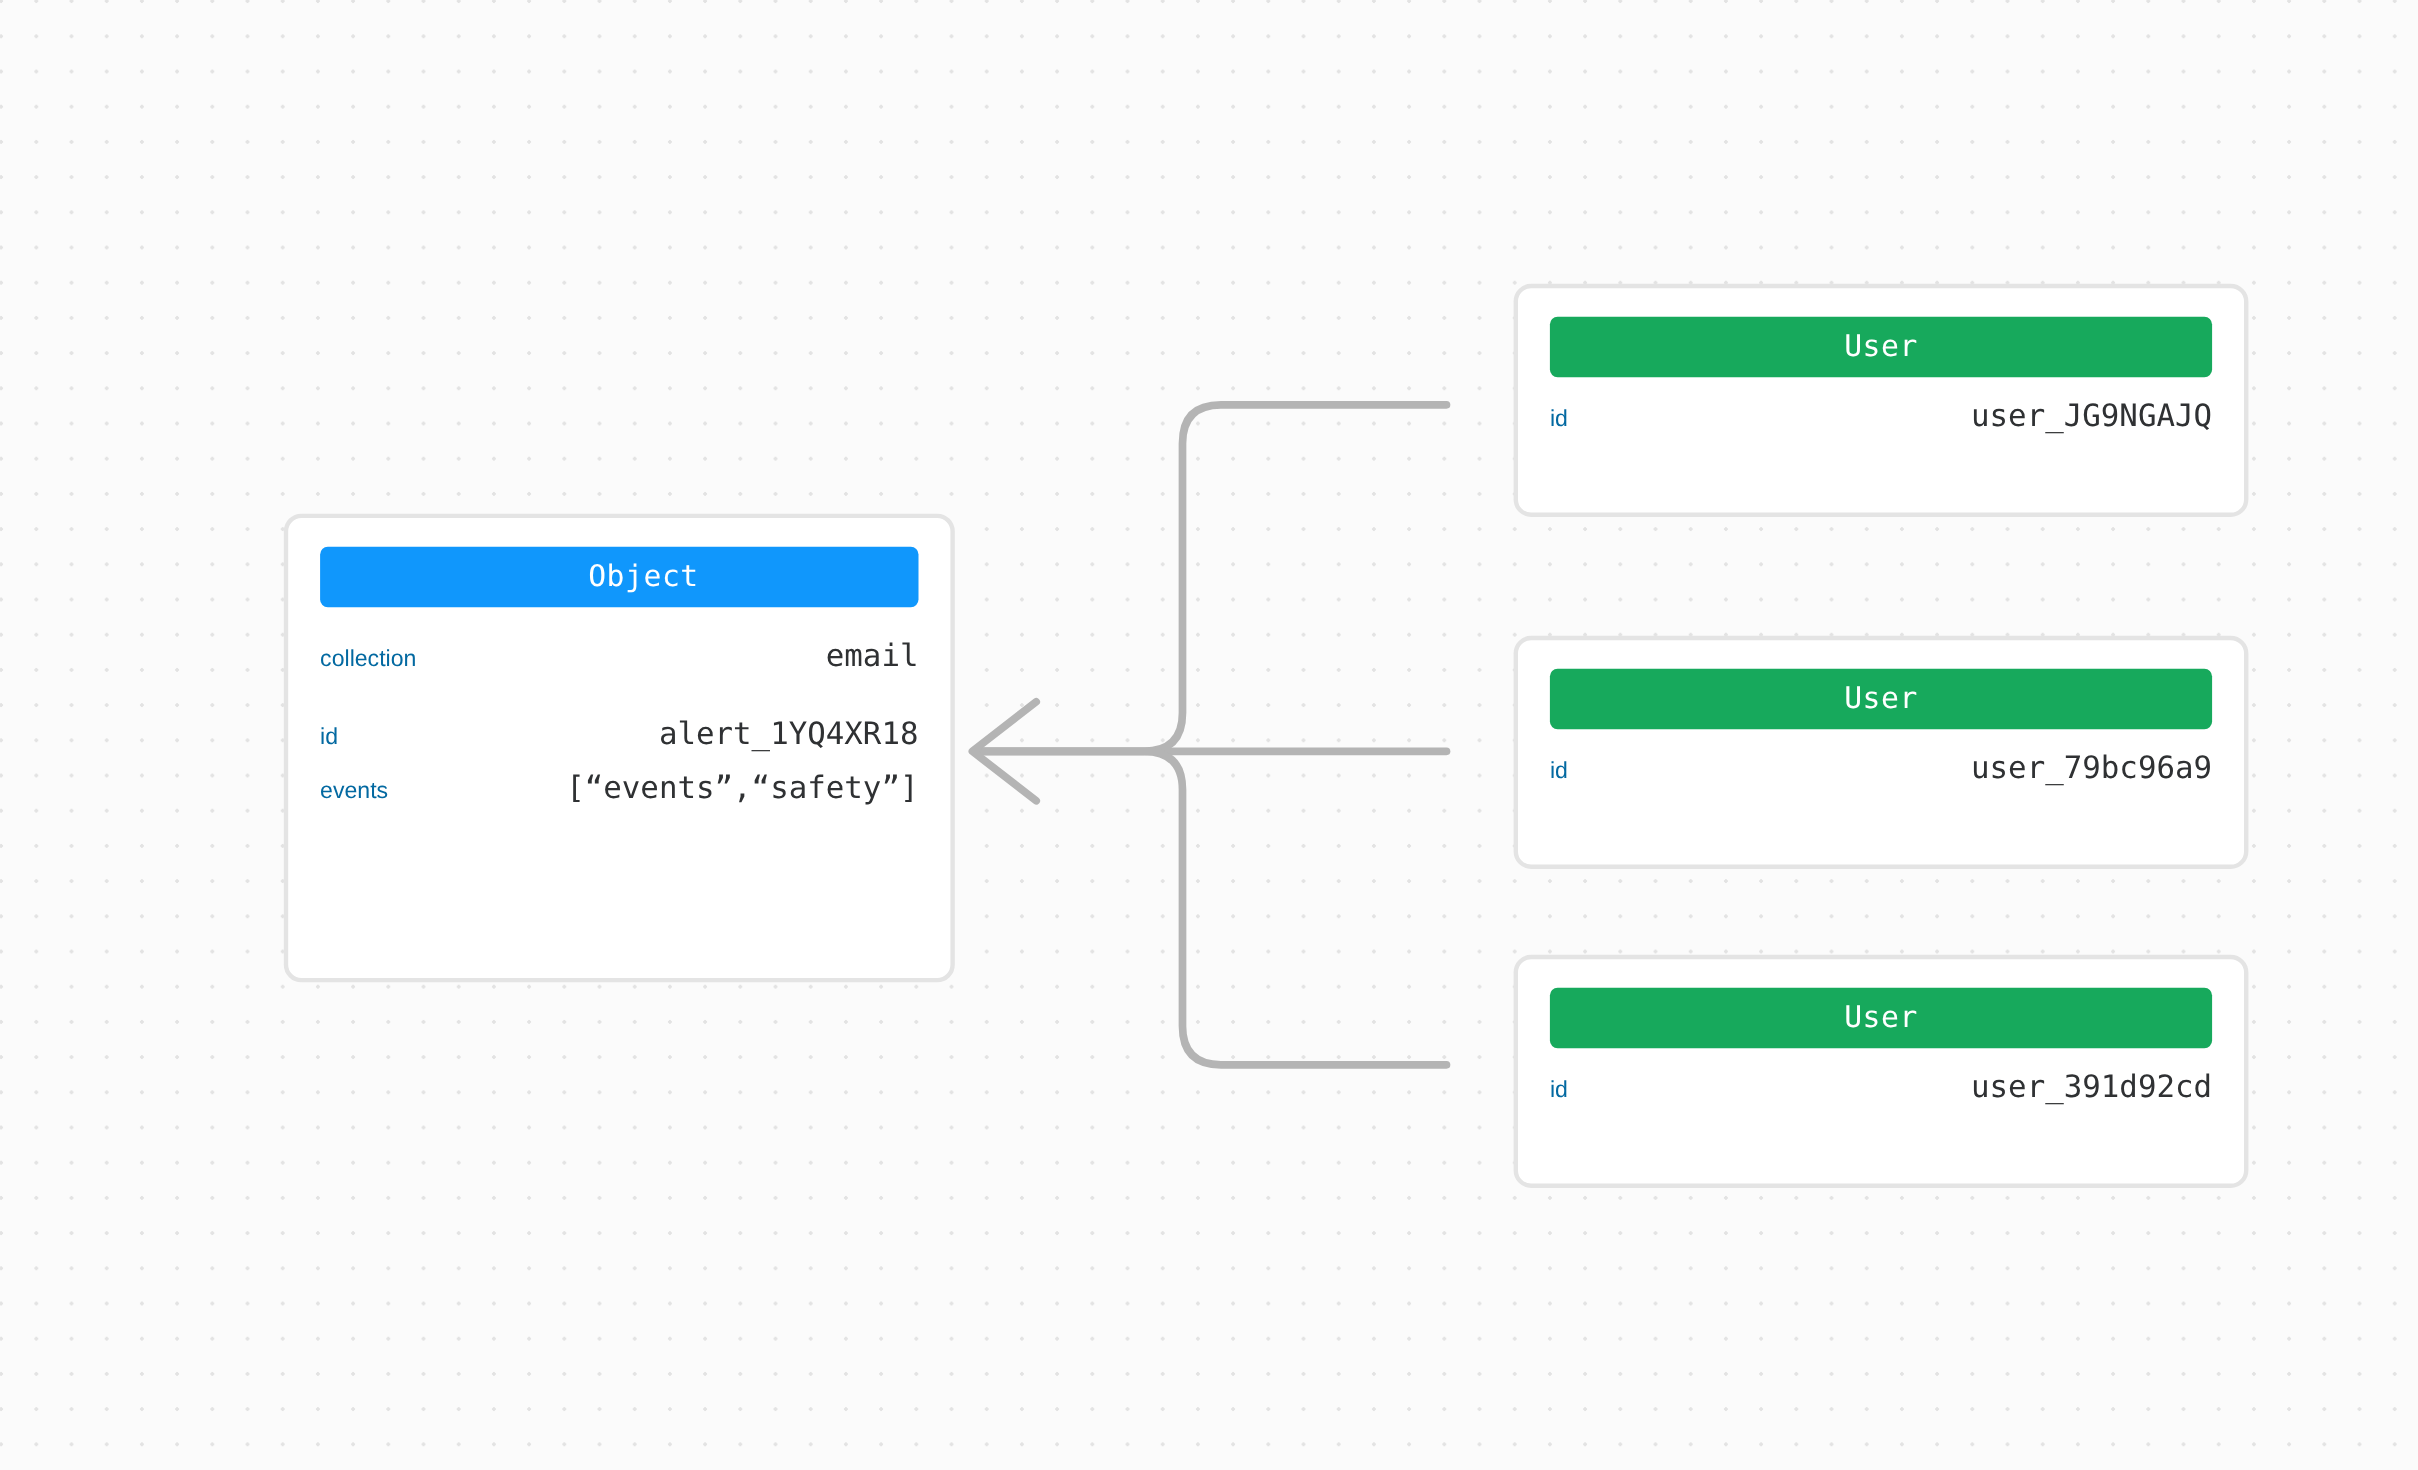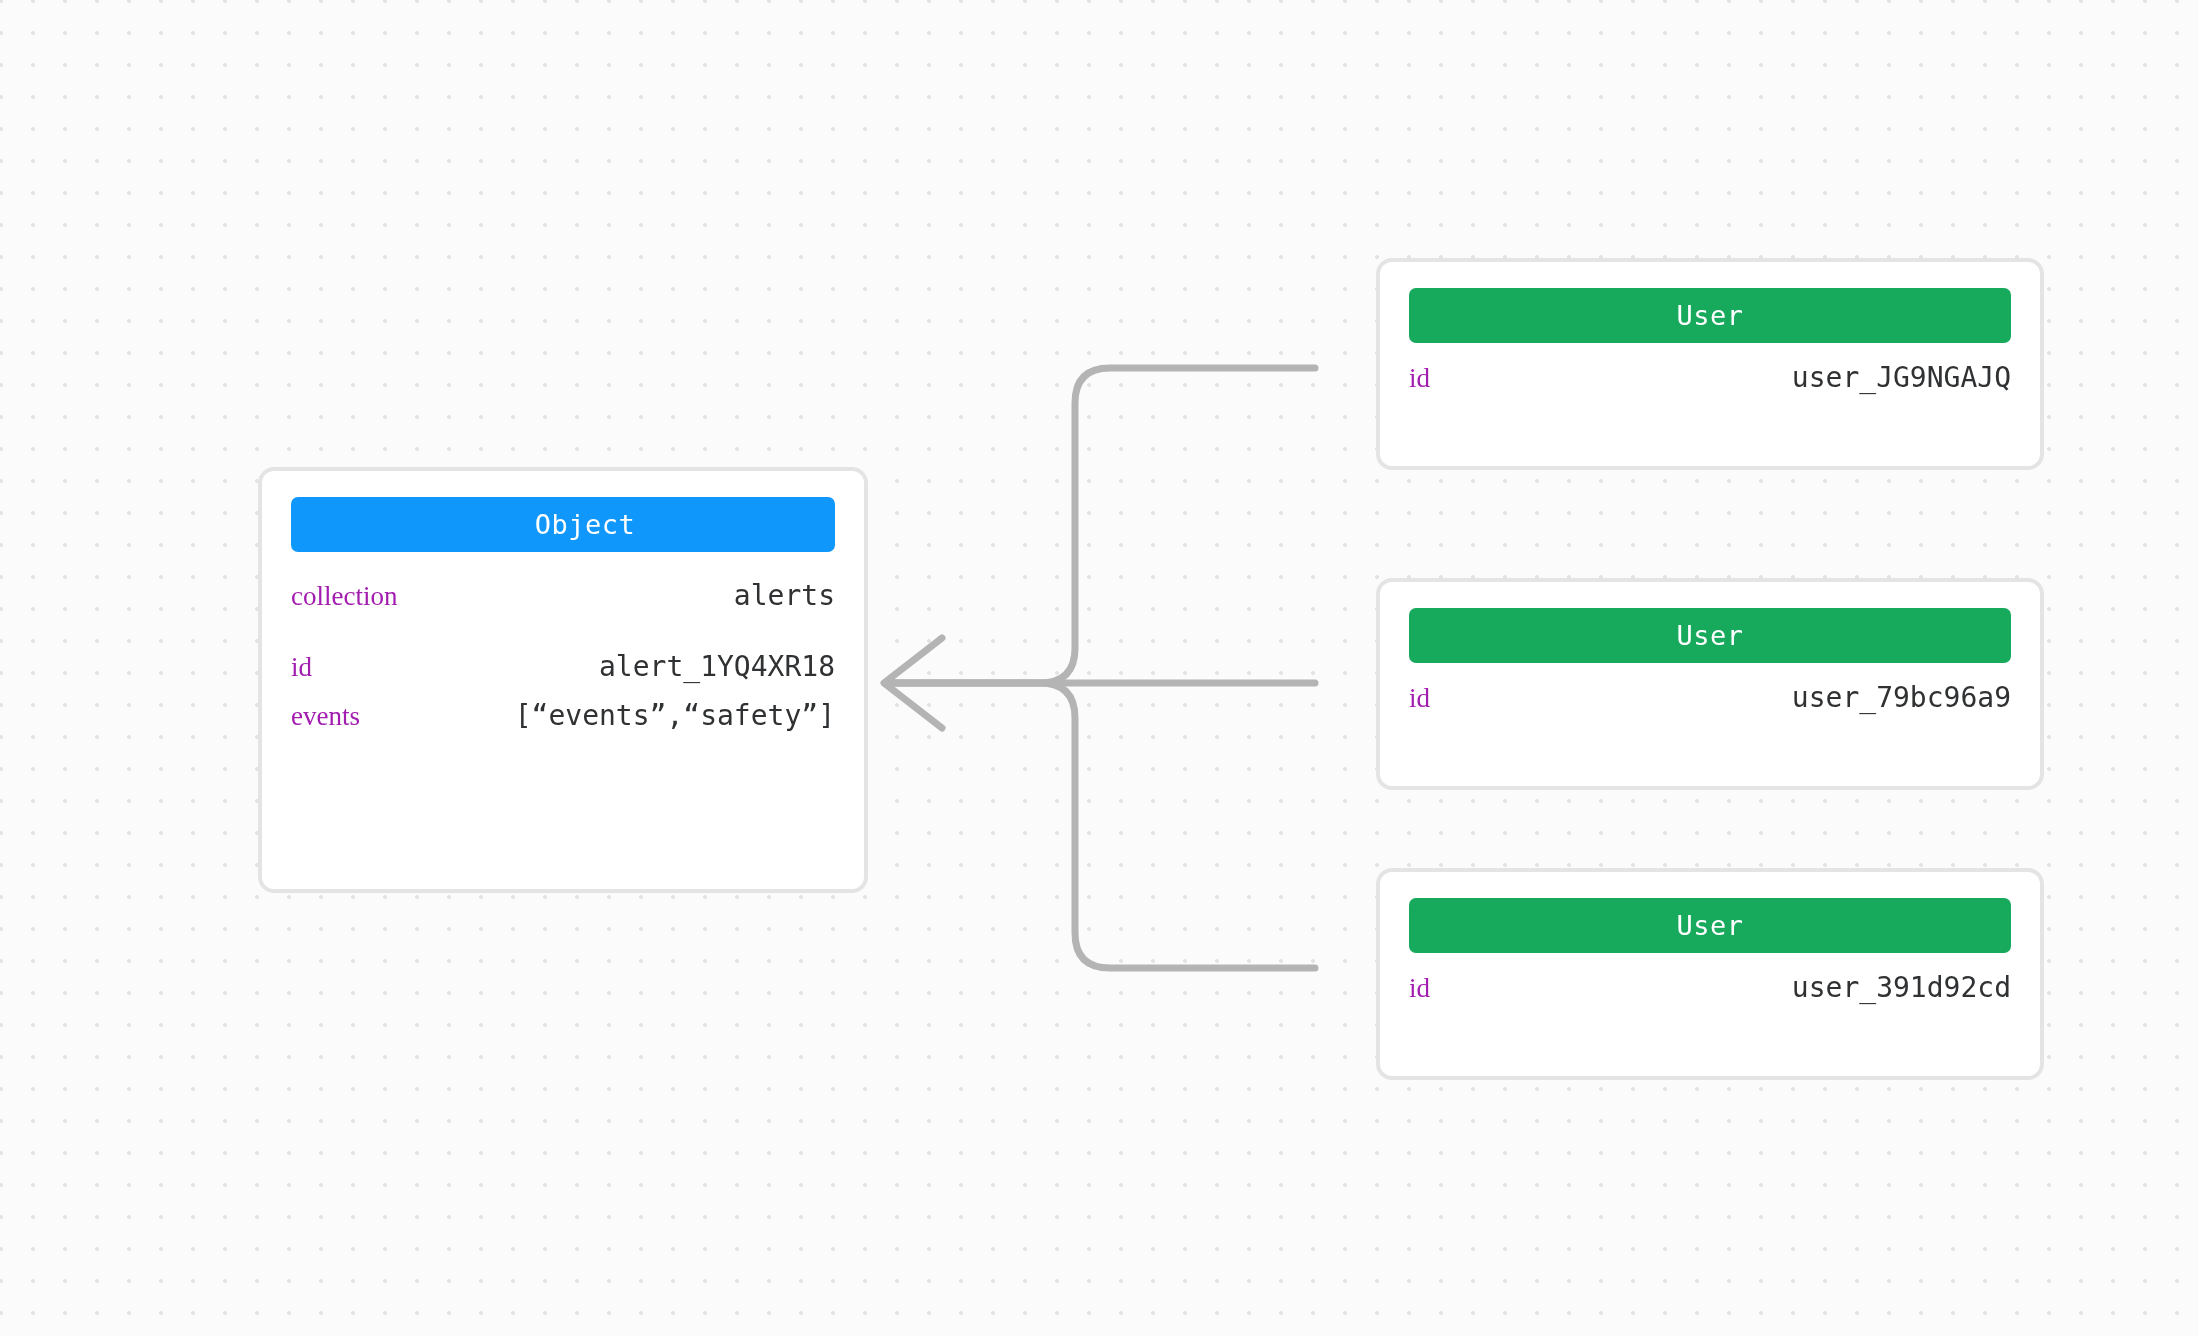--- a/index.html
+++ b/index.html
@@ -70,23 +70,23 @@
   }
 
   .row {
     display: flex;
     align-items: baseline;
     justify-content: space-between;
     height: 49px;
   }
 
   .row .k {
-    font-family: Liberation Serif, serif;
-    font-size: 27px;
-    color: #a21caf;
+    font-family: Liberation Sans, sans-serif;
+    font-size: 21px;
+    color: #0369a1;
     white-space: nowrap;
   }
 
   .row .v {
     font-family: "DejaVu Sans Mono", "Liberation Mono", monospace;
     font-size: 28px;
     color: #2f3133;
     white-space: nowrap;
     text-align: left;
   }
@@ -121,21 +121,21 @@
       <path d="M 1315 968 L 1110 968 Q 1075 968 1075 933 L 1075 718 Q 1075 683 1040 683 L 890 683"></path>
       <path d="M 942 638 L 884 683 L 942 728"></path>
     </g>
   </svg>
 
   <div class="node" id="node-object">
     <div class="node-header type-object">Object</div>
     <div class="rows">
       <div class="row">
         <span class="k">collection</span>
-        <span class="v">alerts</span>
+        <span class="v">email</span>
       </div>
       <div class="row-gap"></div>
       <div class="row">
         <span class="k">id</span>
         <span class="v">alert_1YQ4XR18</span>
       </div>
       <div class="row">
         <span class="k">events</span>
         <span class="v">[“events”,“safety”]</span>
       </div>

